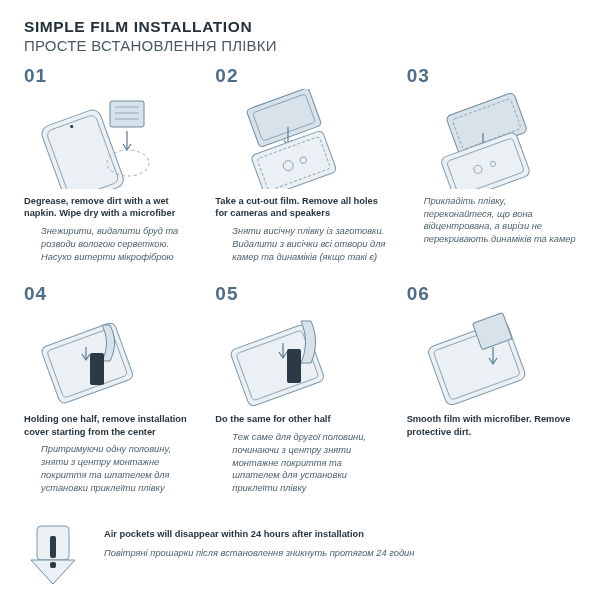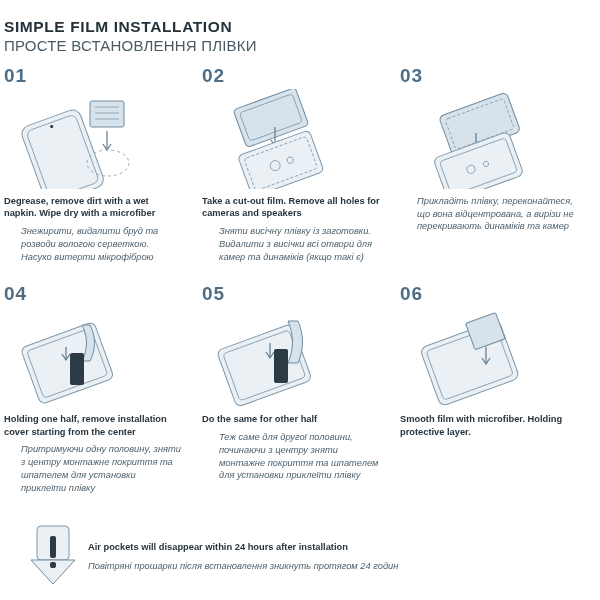--- a/index.html
+++ b/index.html
@@ -12,21 +12,21 @@
     background: #ffffff;
     font-family: "Liberation Sans", sans-serif;
     color: #2b3a44;
     overflow: hidden;
   }
   .page {
     position: relative;
     width: 600px;
     height: 600px;
     box-sizing: border-box;
-    padding: 18px 22px 10px 4px;
+    padding: 18px 22px 10px 24px;
   }
   .title-block {
     margin-bottom: 10px;
   }
   .title-en {
     font-size: 15.5px;
     font-weight: bold;
     letter-spacing: 0.6px;
     color: #22313a;
     line-height: 1.15;
@@ -77,22 +77,22 @@
     color: #4e616d;
     font-style: italic;
     margin-left: 17px;
   }
   .footer {
     position: absolute;
     left: 22px;
     right: 22px;
     bottom: 14px;
     display: flex;
-    align-items: center;
-    gap: 4px;
+    align-items: flex-start;
+    gap: 20px;
   }
   .footer-icon {
     width: 62px;
     flex: 0 0 62px;
     display: flex;
     justify-content: center;
     padding-top: 2px;
   }
   .footer-text {
     flex: 1 1 auto;
@@ -238,21 +238,21 @@
             <rect x="30" y="24" width="84" height="62" rx="7" class="fill-light"></rect>
             <rect x="35" y="29" width="74" height="52" rx="4" class="st-thin"></rect>
           </g>
           <g transform="rotate(-20 86 26)">
             <rect x="70" y="10" width="32" height="28" rx="2" class="fill-mid"></rect>
           </g>
           <path d="M86 40 L 86 56" class="arrow"></path>
           <path d="M82 51 L 86 57 L 90 51" class="arrow"></path>
         </svg>
       </div>
-      <div class="txt-en">Smooth film with microfiber. Holding protective layer.</div>
+      <div class="txt-en">Smooth film with microfiber. Remove protective dirt.</div>
     </div>
 
   </div>
 
   <div class="footer">
     <div class="footer-icon">
       <svg width="56" height="62" viewBox="0 0 56 62">
         <rect x="12" y="2" width="32" height="34" rx="4" class="fill-light"></rect>
         <path d="M6 36 L50 36 L28 60 Z" fill="#eaf0f4" stroke="#6f8ba0" stroke-width="1"></path>
         <rect x="25" y="12" width="6" height="22" rx="2" class="fill-dark"></rect>

